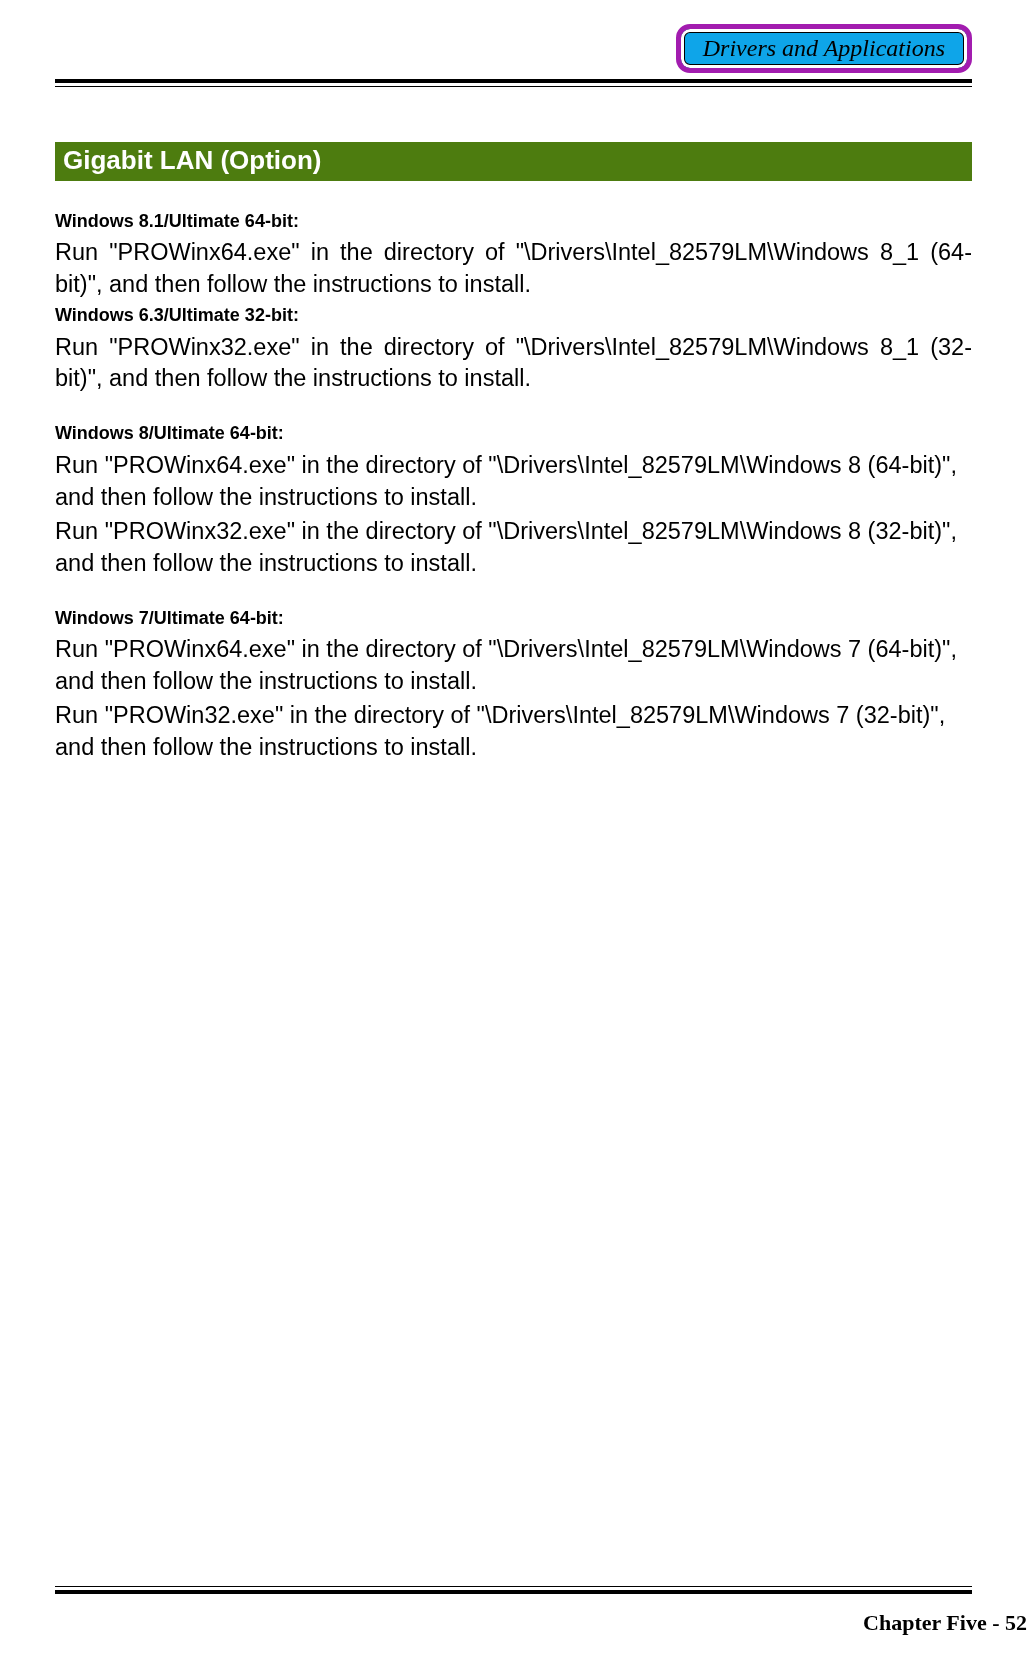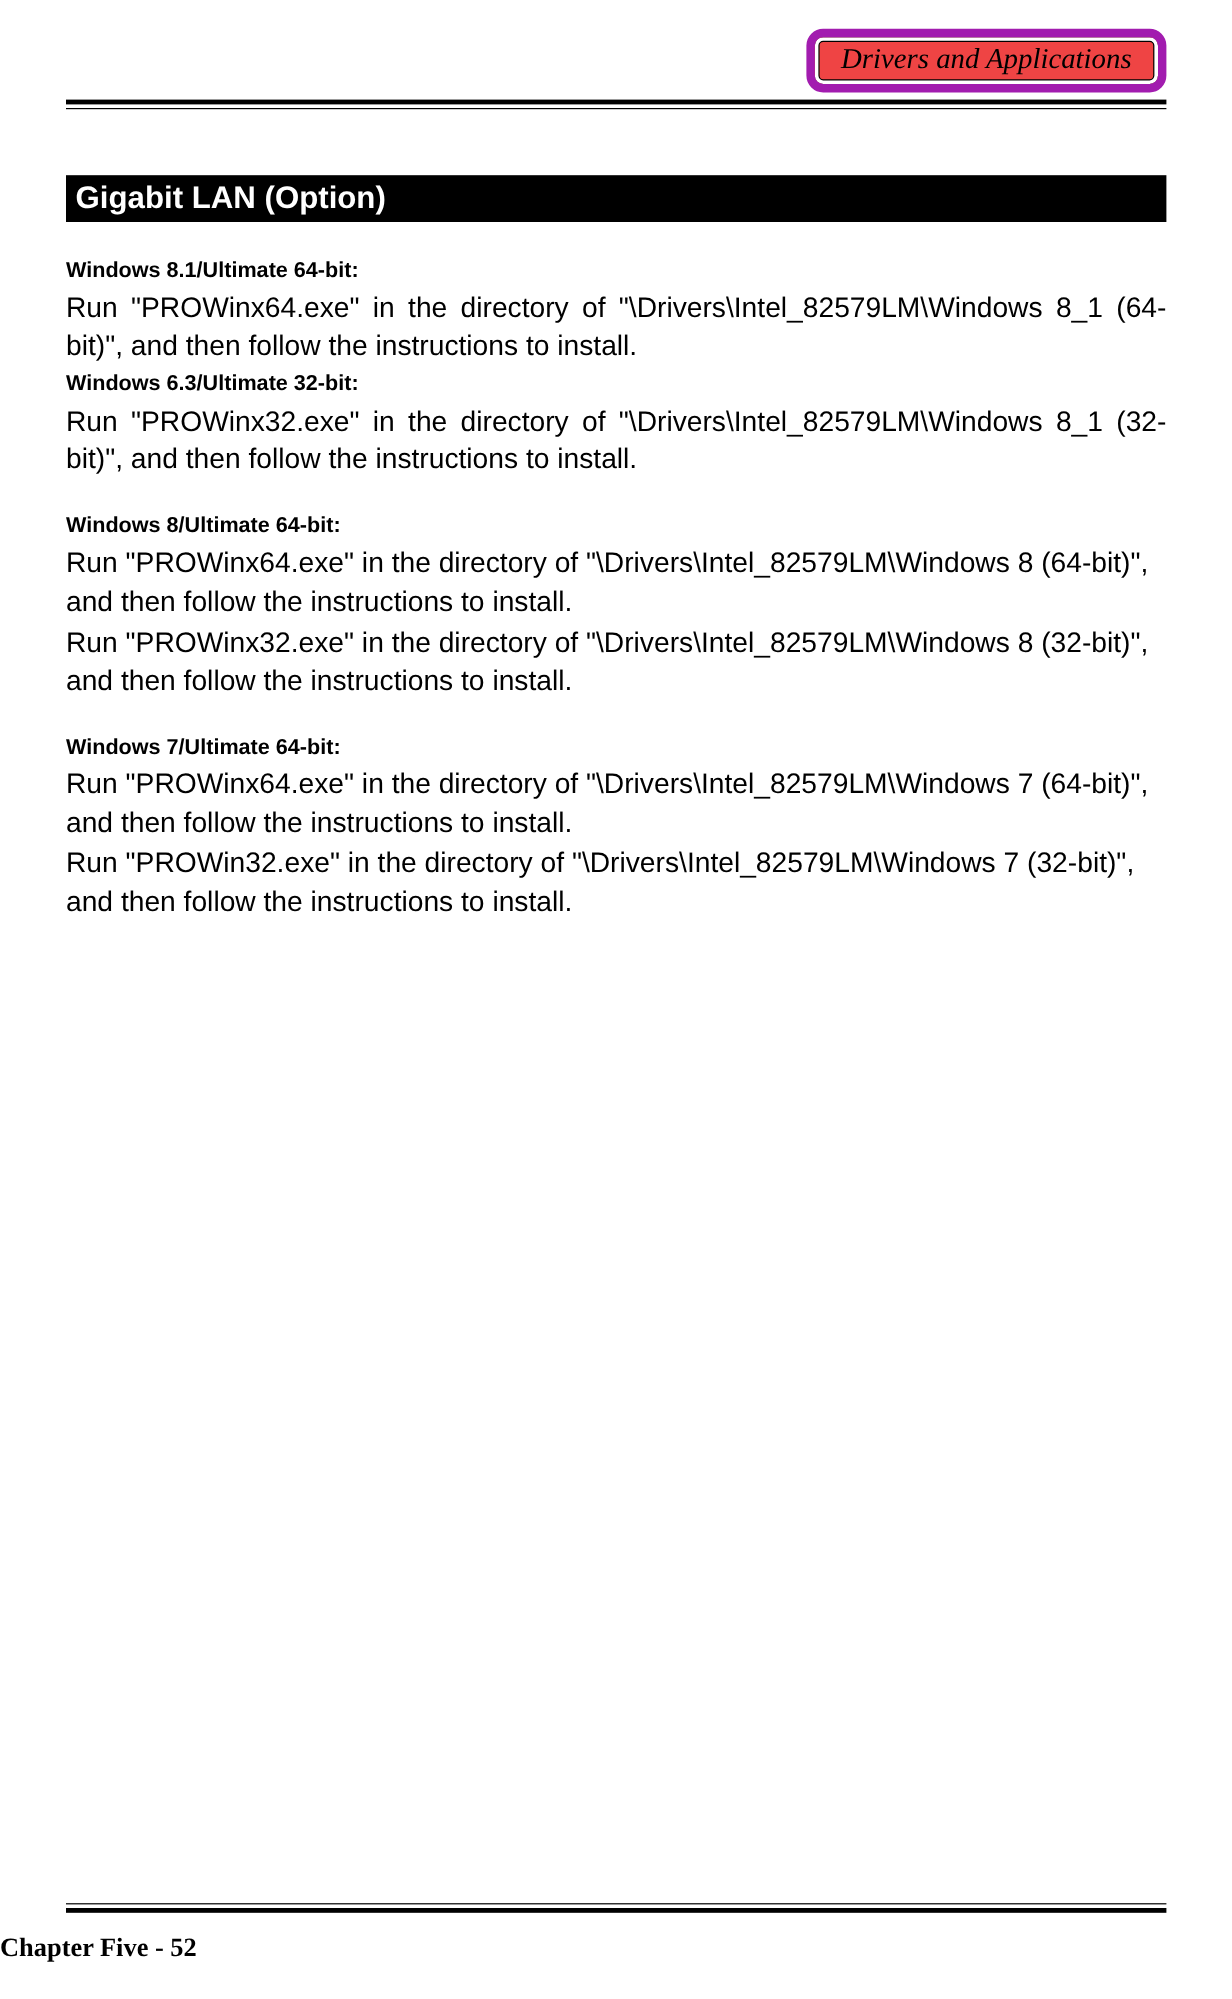--- a/index.html
+++ b/index.html
@@ -14,49 +14,49 @@
     .page {
       padding: 20px 55px 0 55px;
     }
     .header-row {
       display: flex;
       justify-content: flex-end;
       margin-bottom: 6px;
       margin-top: 4px;
     }
     .header-badge {
-      border: 7px solid #a21caf;
+      border: 5px solid #a21caf;
       border-radius: 14px;
       padding: 6px 22px 6px 22px;
       font-style: italic;
       font-family: "Times New Roman", Calibri, serif;
       font-size: 24px;
       color: #000;
-      background: #ef4444;
+      background: #0ea5e9;
       box-shadow: 0 0 0 3px #fff inset, 0 0 0 4px #000 inset;
       position: relative;
     }
     .header-badge-inner {
       position: relative;
     }
     .top-rule {
       height: 4px;
       background: #000;
       margin-top: 6px;
       margin-bottom: 3px;
     }
     .top-rule-thin {
       height: 1px;
       background: #000;
     }
     .content {
       padding-top: 55px;
     }
     .section-bar {
-      background: #000000;
+      background: #4d7c0f;
       color: #fff;
       font-weight: bold;
       font-size: 26px;
       padding: 3px 8px 5px 8px;
       margin-bottom: 28px;
       font-family: Arial, Helvetica, sans-serif;
     }
     .entry-heading {
       font-weight: bold;
       font-size: 18px;
@@ -88,21 +88,21 @@
     }
     .bottom-rule-thick {
       height: 4px;
       background: #000;
     }
     .footer-text {
       position: absolute;
       left: 0;
       right: 0;
       bottom: 30px;
-      text-align: left;
+      text-align: right;
       font-weight: bold;
       font-size: 22px;
       font-family: "Times New Roman", serif;
     }
   </style>
 </head>
 <body>
 
 <div class="page">
   <div class="header-row">

